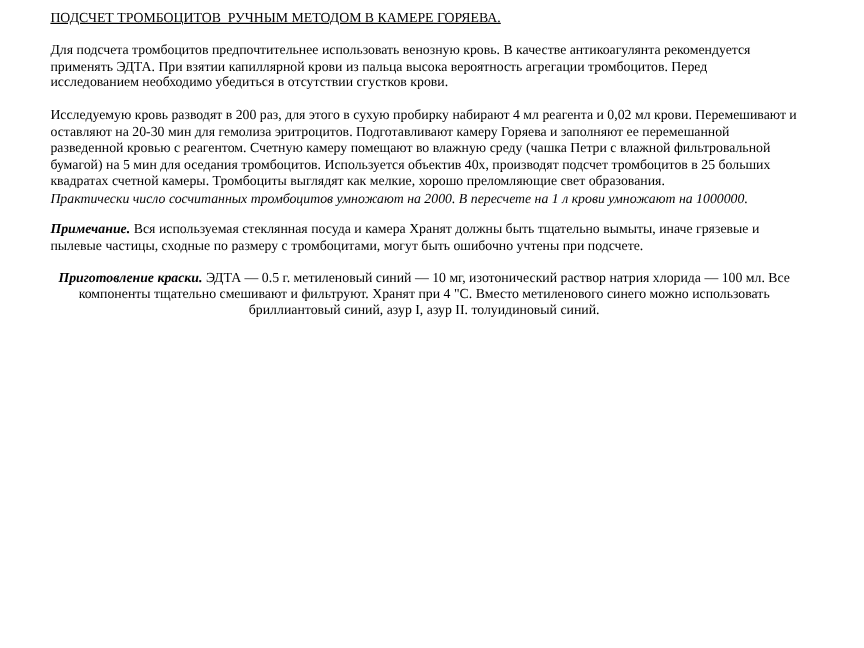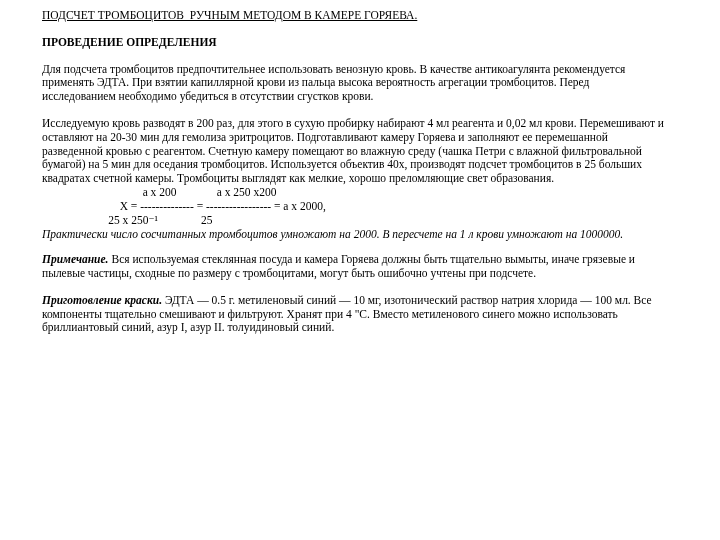--- a/index.html
+++ b/index.html
@@ -28,49 +28,45 @@
   }
   p.body {
     margin: 13px 0 0 0;
   }
   .pre {
     white-space: pre;
     margin: 0;
   }
   p.practical { margin-top: 1px; font-style: italic; }
   p.note-para { margin-top: 11px; }
-  p.dye-para  { margin-top: 13px; }
+  p.dye-para  { margin-top: 13px; text-align: center; }
   .lead {
     font-weight: bold;
     font-style: italic;
     margin-right: 3px;
   }
 </style>
 </head>
 <body>
 
 <div class="page">
 
   <div class="title">ПОДСЧЕТ ТРОМБОЦИТОВ  РУЧНЫМ МЕТОДОМ В КАМЕРЕ ГОРЯЕВА.</div>
 
-  <div class="heading">ПРОВЕДЕНИЕ ОПРЕДЕЛЕНИЯ</div>
 
   <p class="body">Для подсчета тромбоцитов предпочтительнее использовать венозную кровь. В качестве антикоагулянта рекомендуется применять ЭДТА. При взятии капиллярной крови из пальца высока вероятность агрегации тромбоцитов. Перед исследованием необходимо убедиться в отсутствии сгустков крови.</p>
 
   <p class="body">Исследуемую кровь разводят в 200 раз, для этого в сухую пробирку набирают 4 мл реагента и 0,02 мл крови. Перемешивают и оставляют на 20-30 мин для гемолиза эритроцитов. Подготавливают камеру Горяева и заполняют ее перемешанной разведенной кровью с реагентом. Счетную камеру помещают во влажную среду (чашка Петри с влажной фильтровальной бумагой) на 5 мин для оседания тромбоцитов. Используется объектив 40х, производят подсчет тромбоцитов в 25 больших квадратах счетной камеры. Тромбоциты выглядят как мелкие, хорошо преломляющие свет образования.</p>
 
 
-  <div class="pre">                                   а x 200              а x 250 x200
-                           X = -------------- = ----------------- = а x 2000,
-                       25 x 250⁻¹               25</div>
 
 
   <p class="body practical">Практически число сосчитанных тромбоцитов умножают на 2000. В пересчете на 1 л крови умножают на 1000000.</p>
 
   <p class="body note-para">
-    <span class="lead">Примечание.</span><span>Вся используемая стеклянная посуда и камера Горяева должны быть тщательно вымыты, иначе грязевые и пылевые частицы, сходные по размеру с тромбоцитами, могут быть ошибочно учтены при подсчете.</span>
+    <span class="lead">Примечание.</span><span>Вся используемая стеклянная посуда и камера Хранят должны быть тщательно вымыты, иначе грязевые и пылевые частицы, сходные по размеру с тромбоцитами, могут быть ошибочно учтены при подсчете.</span>
   </p>
 
   <p class="body dye-para">
     <span class="lead">Приготовление краски.</span><span>ЭДТА — 0.5 г. метиленовый синий — 10 мг, изотонический раствор натрия хлорида — 100 мл. Все компоненты тщательно смешивают и фильтруют. Хранят при 4 "С. Вместо метиленового синего можно использовать бриллиантовый синий, азур I, азур II. толуидиновый синий.</span>
   </p>
 
 </div>
 
 </body></html>

